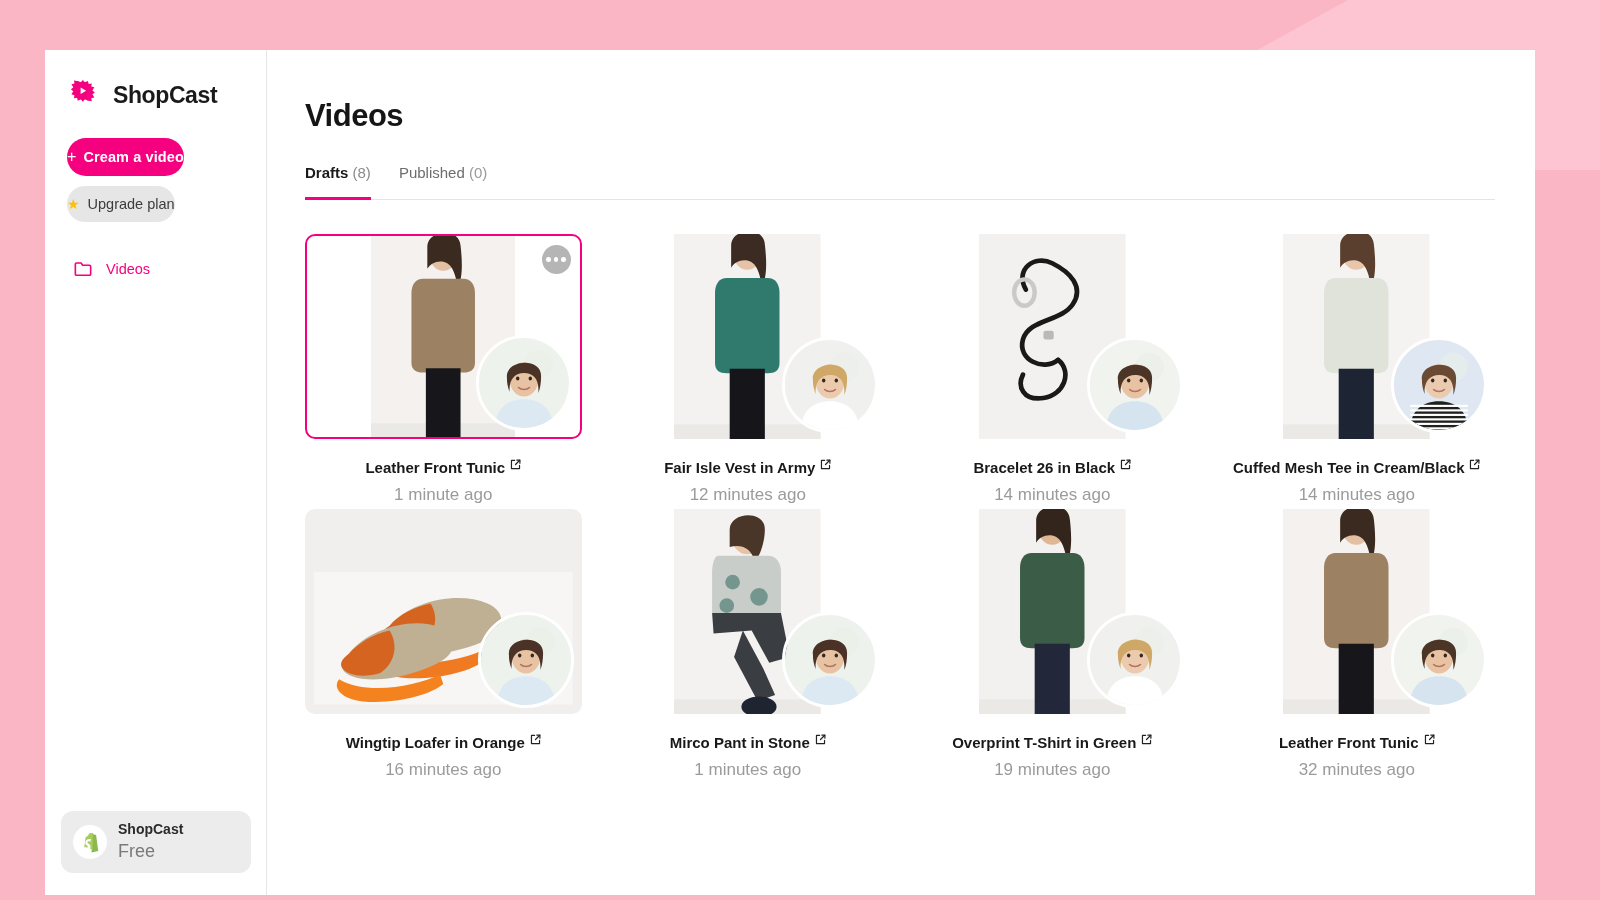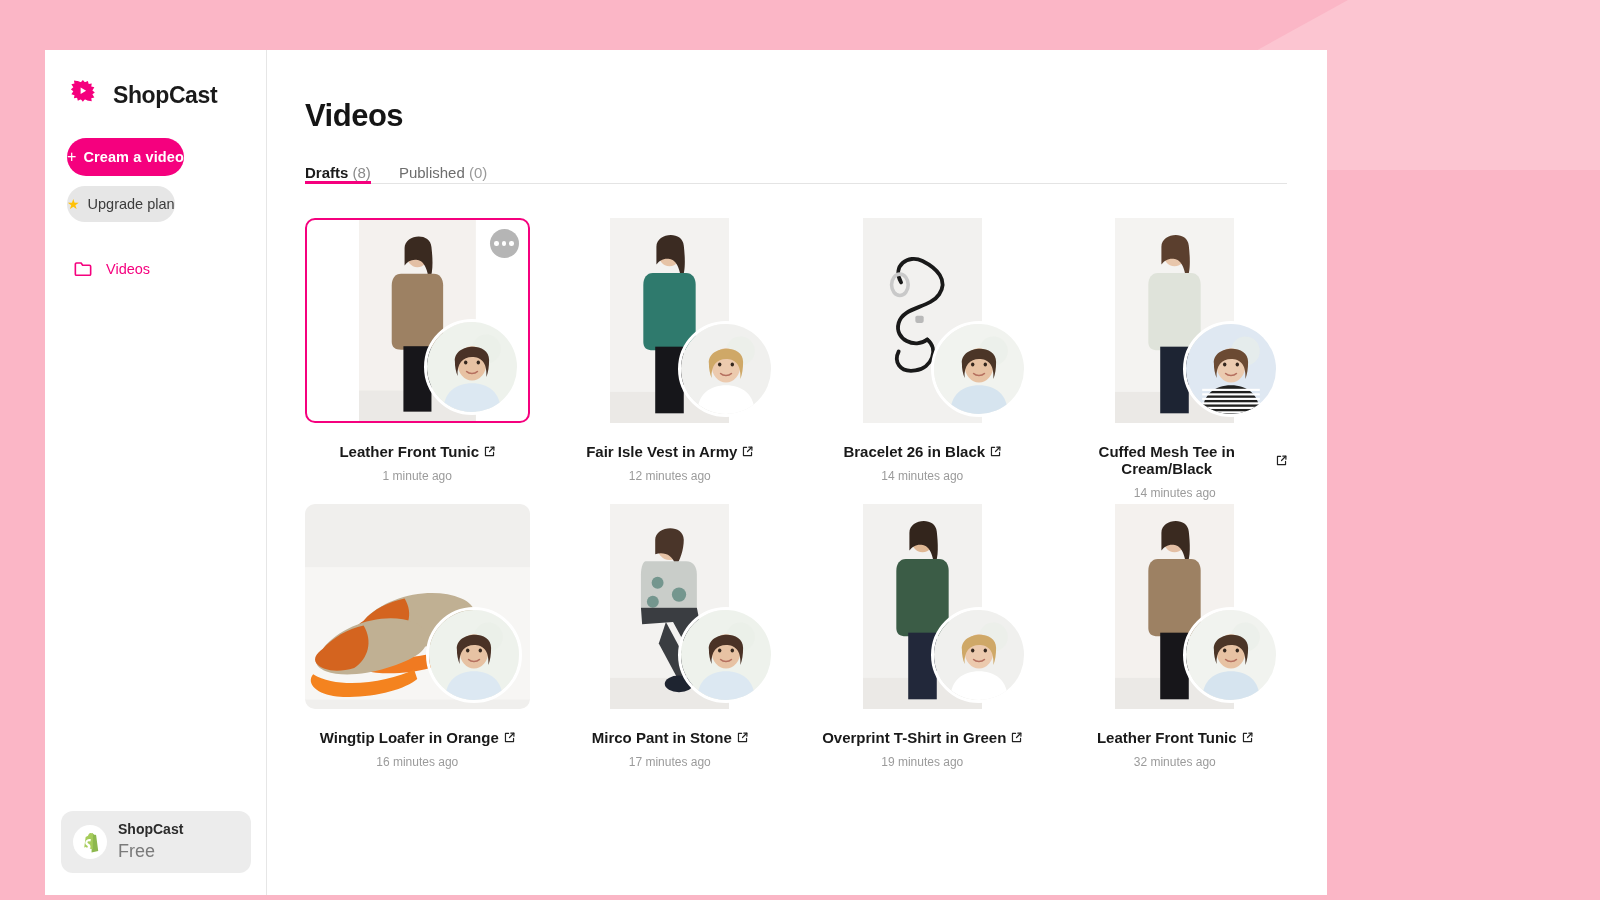--- a/index.html
+++ b/index.html
@@ -16,21 +16,21 @@
   .bg-wedge {
     position: absolute; top: 0; right: 0;
     width: 560px; height: 170px;
     background: #FCC5D1;
     clip-path: polygon(100% 0, 100% 100%, 0 100%, 55% 0);
     z-index: 0;
   }
   .app-window {
     position: absolute;
     left: 45px; top: 50px;
-    width: 1282px; height: 845px;
+    width: 1490px; height: 845px;
     background: #ffffff;
     z-index: 2;
     display: flex;
     overflow: hidden;
   }
   
   .sidebar {
     width: 222px;
     flex: 0 0 222px;
     border-right: 1px solid #e6e6e6;
@@ -124,21 +124,21 @@
     color: #151515;
     letter-spacing: -0.5px;
   }
   .tabs {
     display: flex; gap: 28px;
     margin-top: 30px;
     border-bottom: 1px solid #e4e4e4;
   }
   .tab {
     font-size: 15px;
-    padding-bottom: 0;
+    padding-bottom: 16px;
     cursor: pointer;
     color: #6d6d6d;
     font-weight: 500;
     border-bottom: 3px solid transparent;
     margin-bottom: -1px;
   }
   .tab .cnt { color: #9a9a9a; font-weight: 400; }
   .tab.active { color: #1a1a1a; border-bottom-color: #F5007E; font-weight: 600; }
   .tab.active .cnt { color: #8a8a8a; }
 
@@ -194,28 +194,28 @@
     right: 8px; bottom: 6px;
     border: 3px solid #fff;
     overflow: hidden;
     z-index: 3;
   }
   .card-title {
     margin-top: 20px;
     font-size: 15px;
     font-weight: 600;
     color: #191919;
-    display: flex; align-items: center; gap: 5px;
+    display: flex; align-items: flex-start; gap: 5px;
     cursor: pointer;
     text-align: center;
   }
   .ext { font-size: 11px; color: #2a2a2a; }
   .card-time {
     margin-top: 9px;
-    font-size: 12px;
+    font-size: 17px;
     color: #9b9b9b;
   }
   svg { display: block; }
 </style>
 </head>
 <body>
 
 <div class="bg-wedge"></div>
 
 <div class="app-window">
@@ -546,21 +546,21 @@
     <div class="card-title">
       <span>Mirco Pant in Stone</span>
       <span class="ext">
         <svg width="11" height="11" viewBox="0 0 12 12" fill="none" stroke="#222" stroke-width="1.3" stroke-linecap="round" stroke-linejoin="round">
           <path d="M5 1.6H1.6v8.8h8.8V7"></path>
                 <path d="M7.4 1.2h3.4v3.4"></path>
                 <path d="M10.6 1.4L6 6"></path>
         </svg>
       </span>
     </div>
-    <div class="card-time">17 minutes ago</div>
+    <div class="card-time">1 minutes ago</div>
         </div>
         <div class="card">
     <div class="thumb">
       <div class="thumb-inner">
         <div class="prod">
           <svg viewBox="0 0 100 180" preserveAspectRatio="xMidYMid slice" style="width:100%;height:100%">
     <rect width="100" height="180" fill="#f2f1ef"></rect>
     <rect x="0" y="150" width="100" height="30" fill="#ebe9e6"></rect>
 
       <ellipse cx="50" cy="32" rx="10" ry="12.5" fill="#dfb793"></ellipse>

